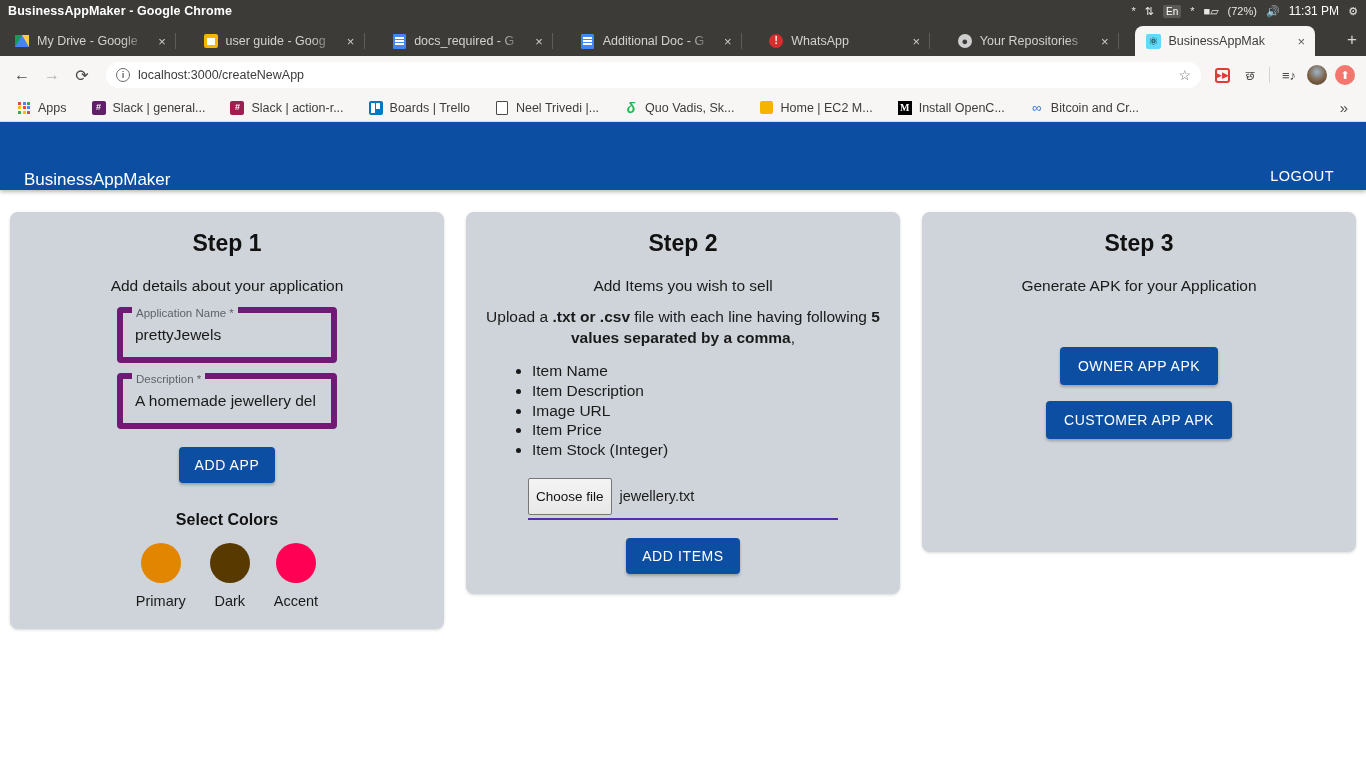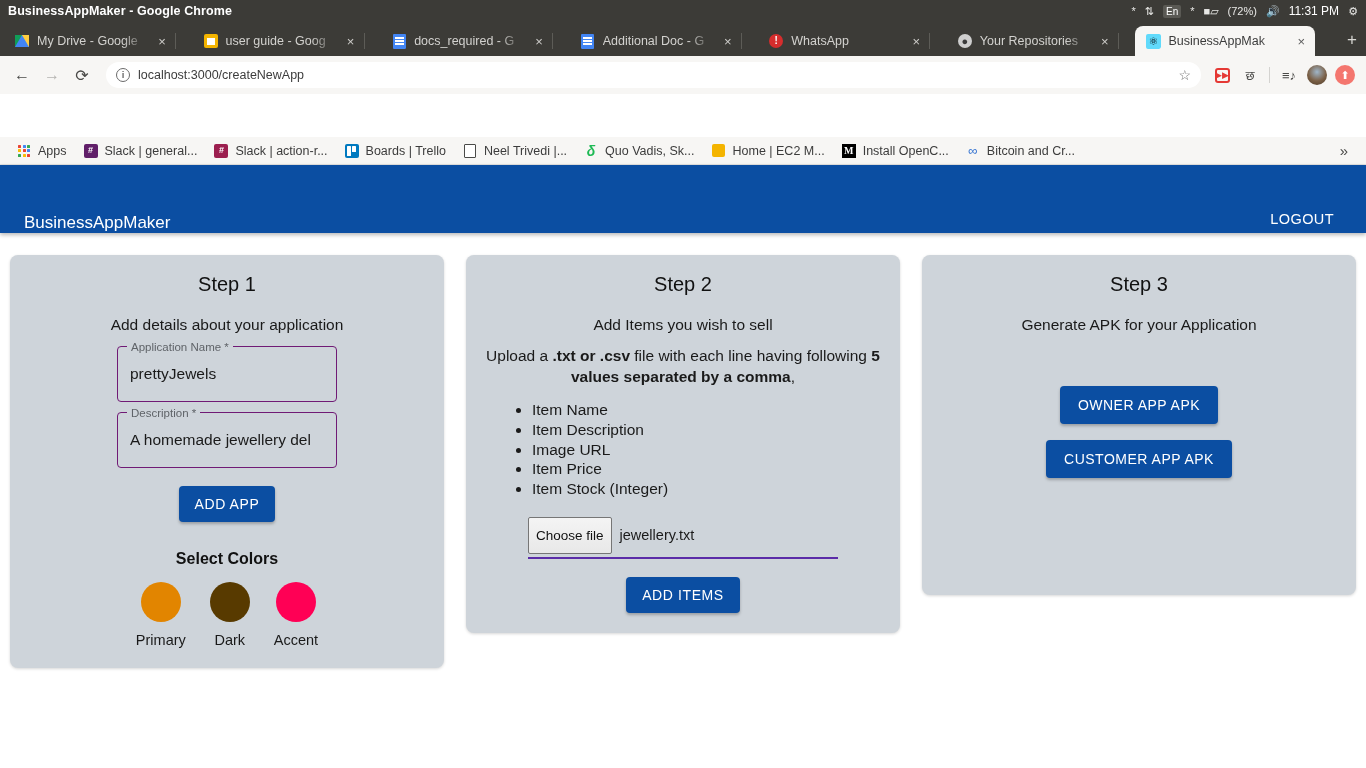--- a/index.html
+++ b/index.html
@@ -162,23 +162,22 @@
     font-size: 11px; display:flex;align-items:center;justify-content:center;
     flex: 0 0 20px;
   }
 
   
   .bookmarks {
     height: 28px; width: 100%;
     background: #f7f6f4;
     display: flex; align-items: center;
     padding: 0 8px;
-    gap: 0px;
+    gap: 8px;
     border-bottom: 1px solid #e3e2df;
-    margin-top: 43px;
   }
   .bm {
     display: flex; align-items: center; gap: 6px;
     padding: 0 8px; height: 22px;
     font-size: 12.5px; color: #3c3c3c;
     white-space: nowrap;
     flex: 0 0 auto;
   }
   .bm-ico { width: 16px; height: 16px; flex: 0 0 16px; display:flex;align-items:center;justify-content:center; }
   .grid-ico { display:grid; grid-template-columns: repeat(3,3px); grid-template-rows: repeat(3,3px); gap:1.5px; }
@@ -223,34 +222,34 @@
   .card {
     flex: 1 1 0;
     background: #ced4da;
     border-radius: 8px;
     padding: 18px 16px 20px 16px;
     box-shadow: 0 1px 3px rgba(0,0,0,0.16);
     min-height: 340px;
   }
   .card-title {
     text-align: center;
-    font-size: 20px; font-weight: normal; color: #111;
+    font-size: 23px; font-weight: bold; color: #111;
     margin-bottom: 20px;
   }
   .card-sub {
     text-align: center;
     font-size: 15.5px; color: #1a1a1a;
     margin-bottom: 12px;
   }
 
   
   .field-wrap { width: 220px; margin: 0 auto; position: relative; }
   .mui-field {
     position: relative;
-    border: 1px solid #701a75;
+    border: 6px solid #701a75;
     border-radius: 4px;
     height: 56px;
     margin-top: 10px;
     display: flex; align-items: center;
     padding: 0 12px;
   }
   .mui-legend {
     position: absolute;
     top: -7px; left: 9px;
     background: #ced4da;

